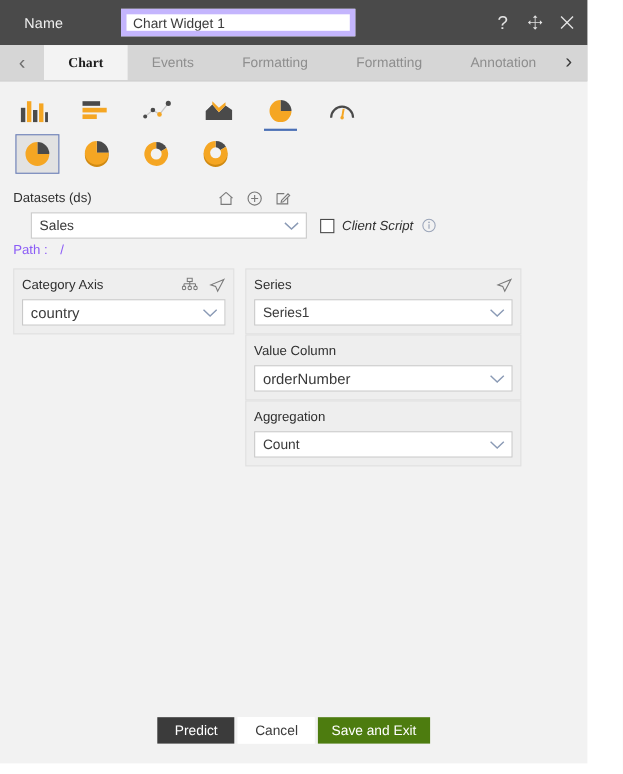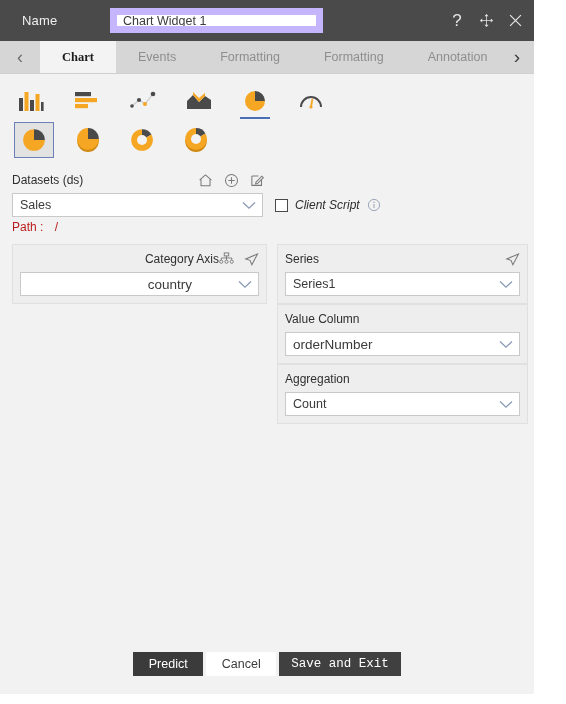--- a/index.html
+++ b/index.html
@@ -34,21 +34,21 @@
     color: #f0f0f0;
     font-size: 13px;
     margin-left: 22px;
     width: 88px;
     letter-spacing: .2px;
   }
   .name-input {
     width: 213px;
     height: 25px;
     box-sizing: border-box;
-    border: 7px solid #c4b5fd;
+    border: 5px solid #c4b5fd;
     background: #ffffff;
     font-family: "Liberation Sans", sans-serif;
     font-size: 12.5px;
     color: #3c3c3c;
     padding: 0 6px;
     outline: none;
   }
   .titlebar-icons {
     position: absolute;
     right: 10px;
@@ -192,21 +192,21 @@
     gap: 11px;
     color: #7a7a7a;
   }
   .ds-icons span {
     cursor: pointer;
     display: inline-flex;
   }
   .ds-row {
     display: flex;
     align-items: center;
-    padding-left: 12px;
+    padding-left: 28px;
     margin-top: 3px;
   }
   .select-box {
     position: relative;
     box-sizing: border-box;
     border: 1px solid #c9c9c9;
     background: #ffffff;
     height: 24px;
     display: flex;
     align-items: center;
@@ -249,34 +249,33 @@
   }
   .info-icon {
     color: #9aa4b8;
     display: inline-flex;
     cursor: pointer;
   }
   .path-row {
     padding-left: 12px;
     margin-top: 3px;
     font-size: 12px;
-    color: #b91c1c;
+    color: #8b5cf6;
   }
   .path-row .slash { margin-left: 8px; }
 
   
   .panels {
     display: flex;
     margin-top: 10px;
     align-items: flex-start;
   }
   .panel-left {
-    width: 255px;
+    width: 201px;
     margin-left: 12px;
-    text-align: right;
   }
   .panel-right {
     width: 251px;
     margin-left: 10px;
   }
   .field-group {
     background: #eeeeee;
     border: 1px solid #e0e0e0;
     box-sizing: border-box;
     padding: 5px 7px 7px 7px;
@@ -331,23 +330,22 @@
   .btn-dark {
     background: #3b3b3b;
     color: #ffffff;
   }
   .btn-light {
     background: #ffffff;
     color: #3b3b3b;
     border: 1px solid #ffffff;
   }
   .btn-accent {
-    background: #404040;
+    background: #4d7c0f;
     color: #ffffff;
-    font-family: Liberation Mono, monospace;
   }
 </style>
 </head>
 <body>
 
 <div class="app">
 
   <div class="titlebar">
     <div class="title-label">Name</div>
     <input class="name-input" value="Chart Widget 1" style="">

